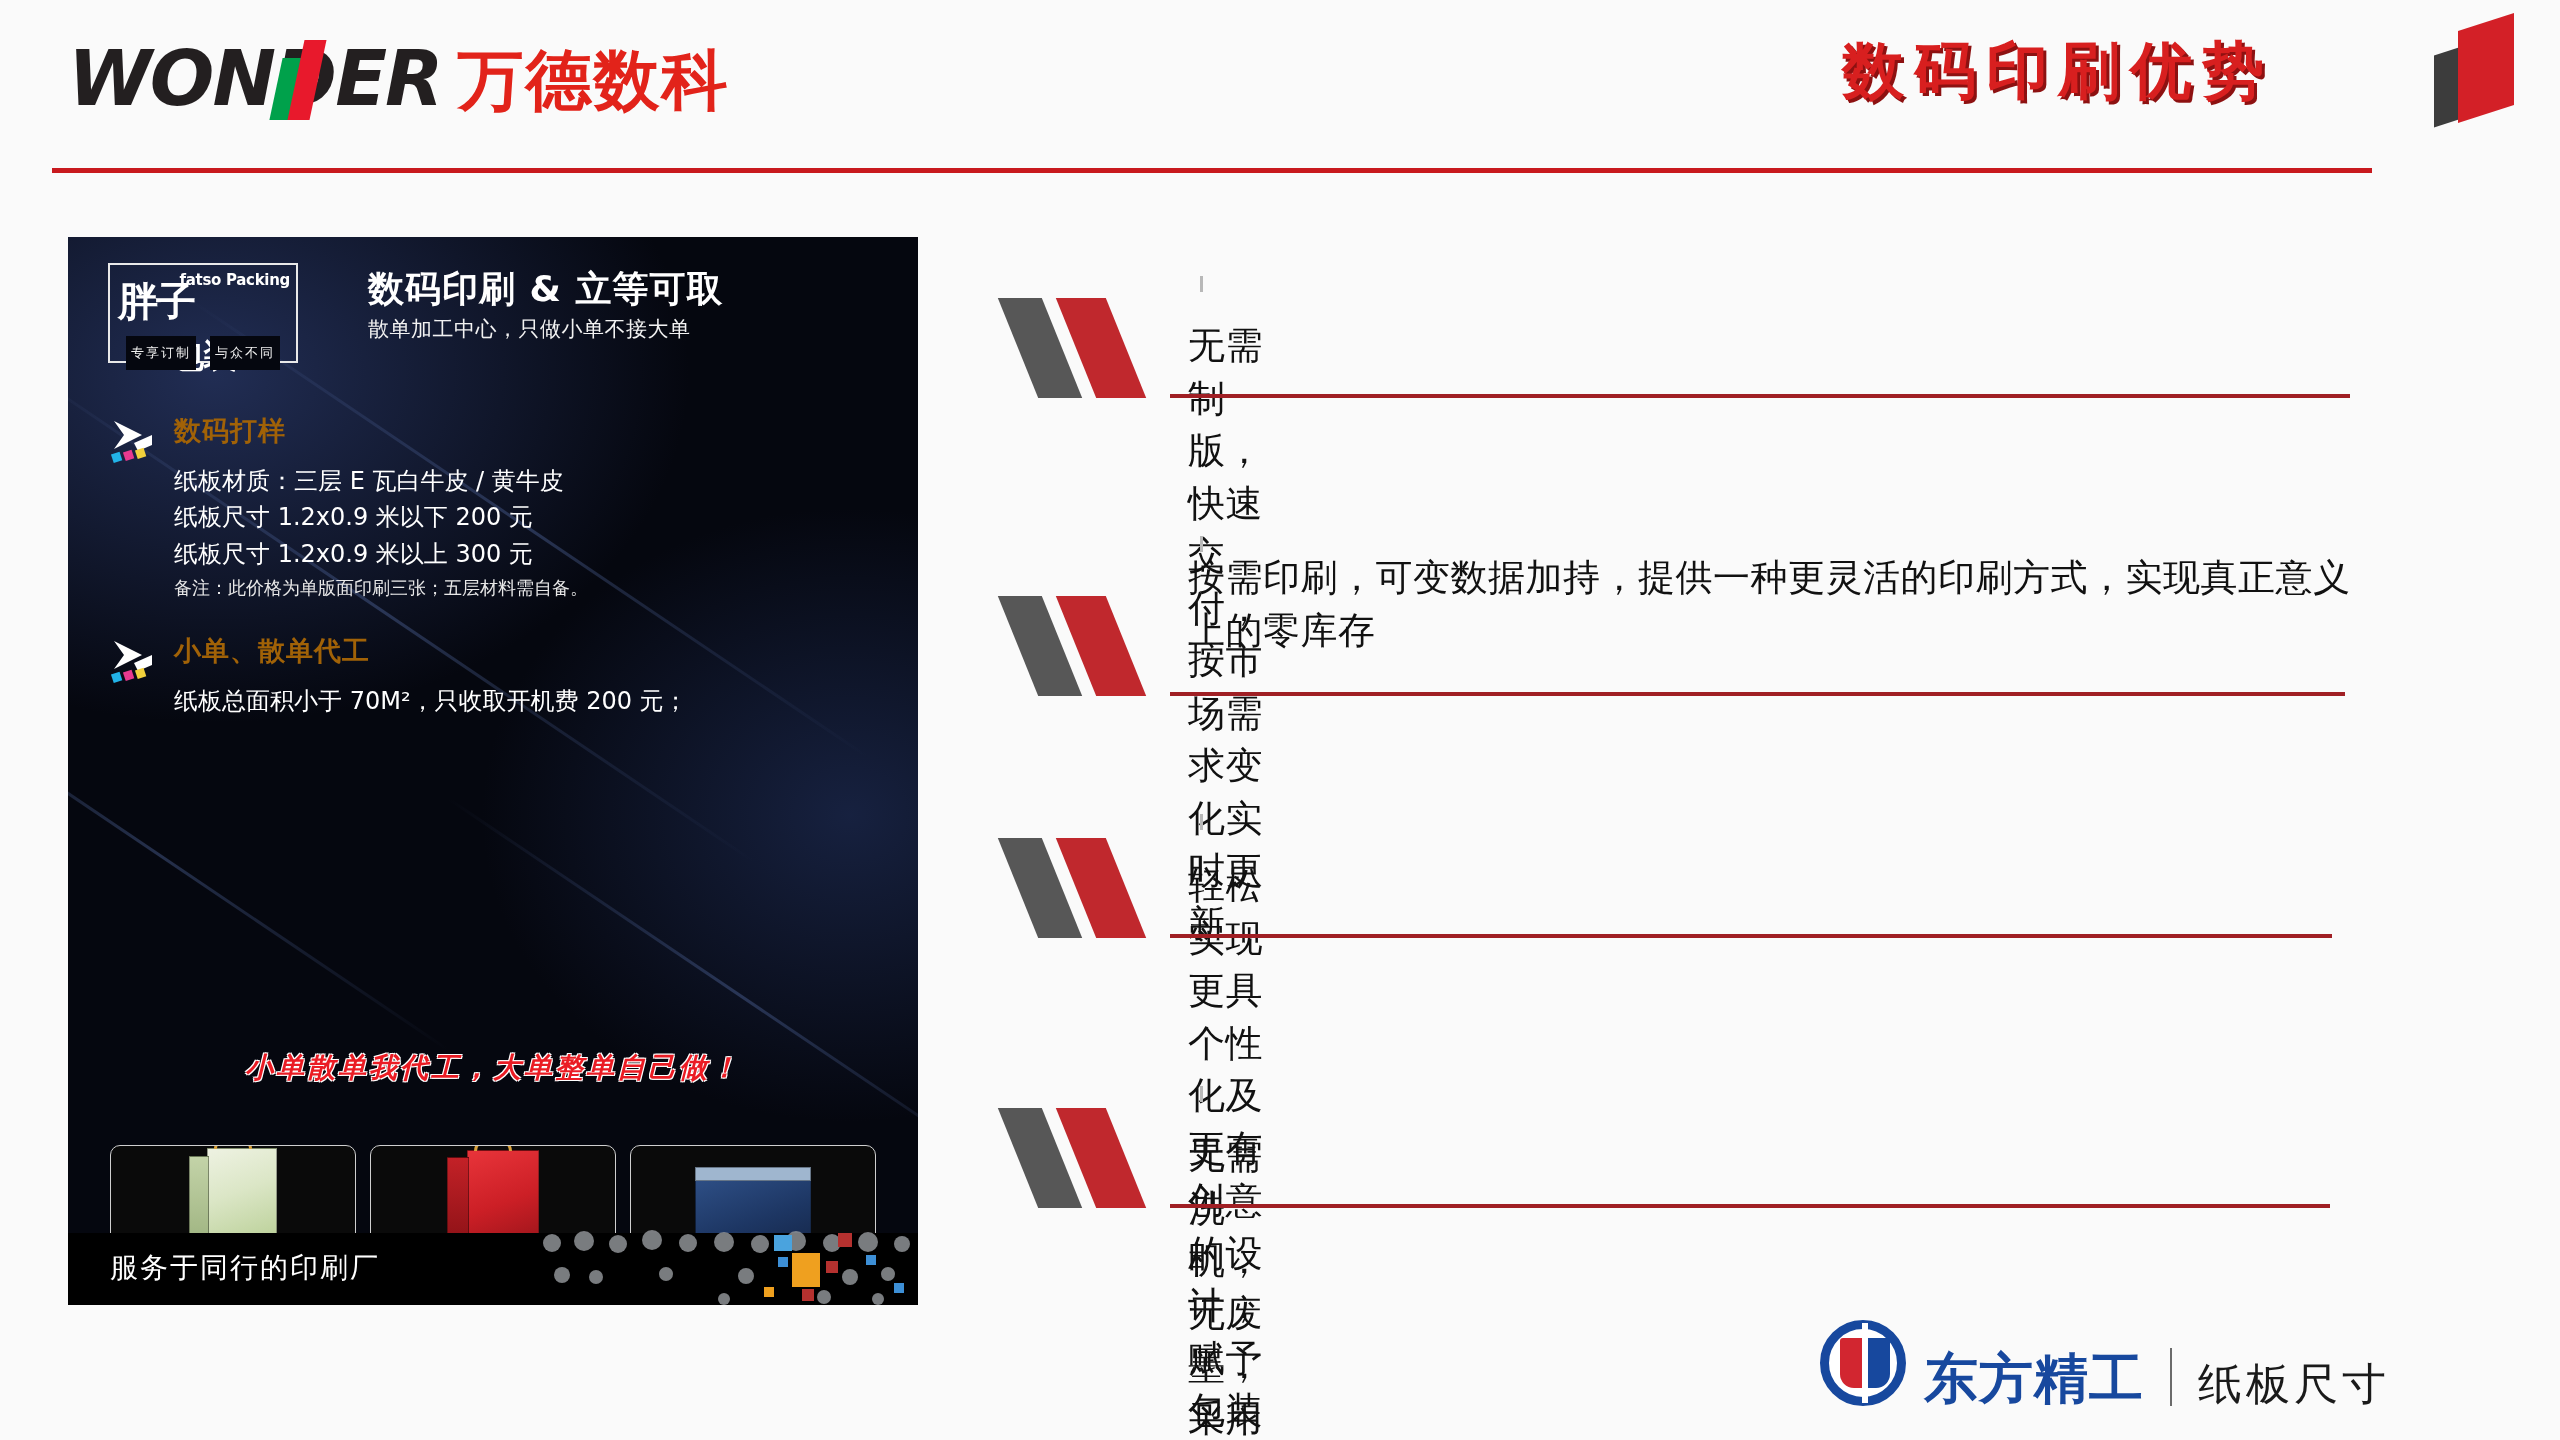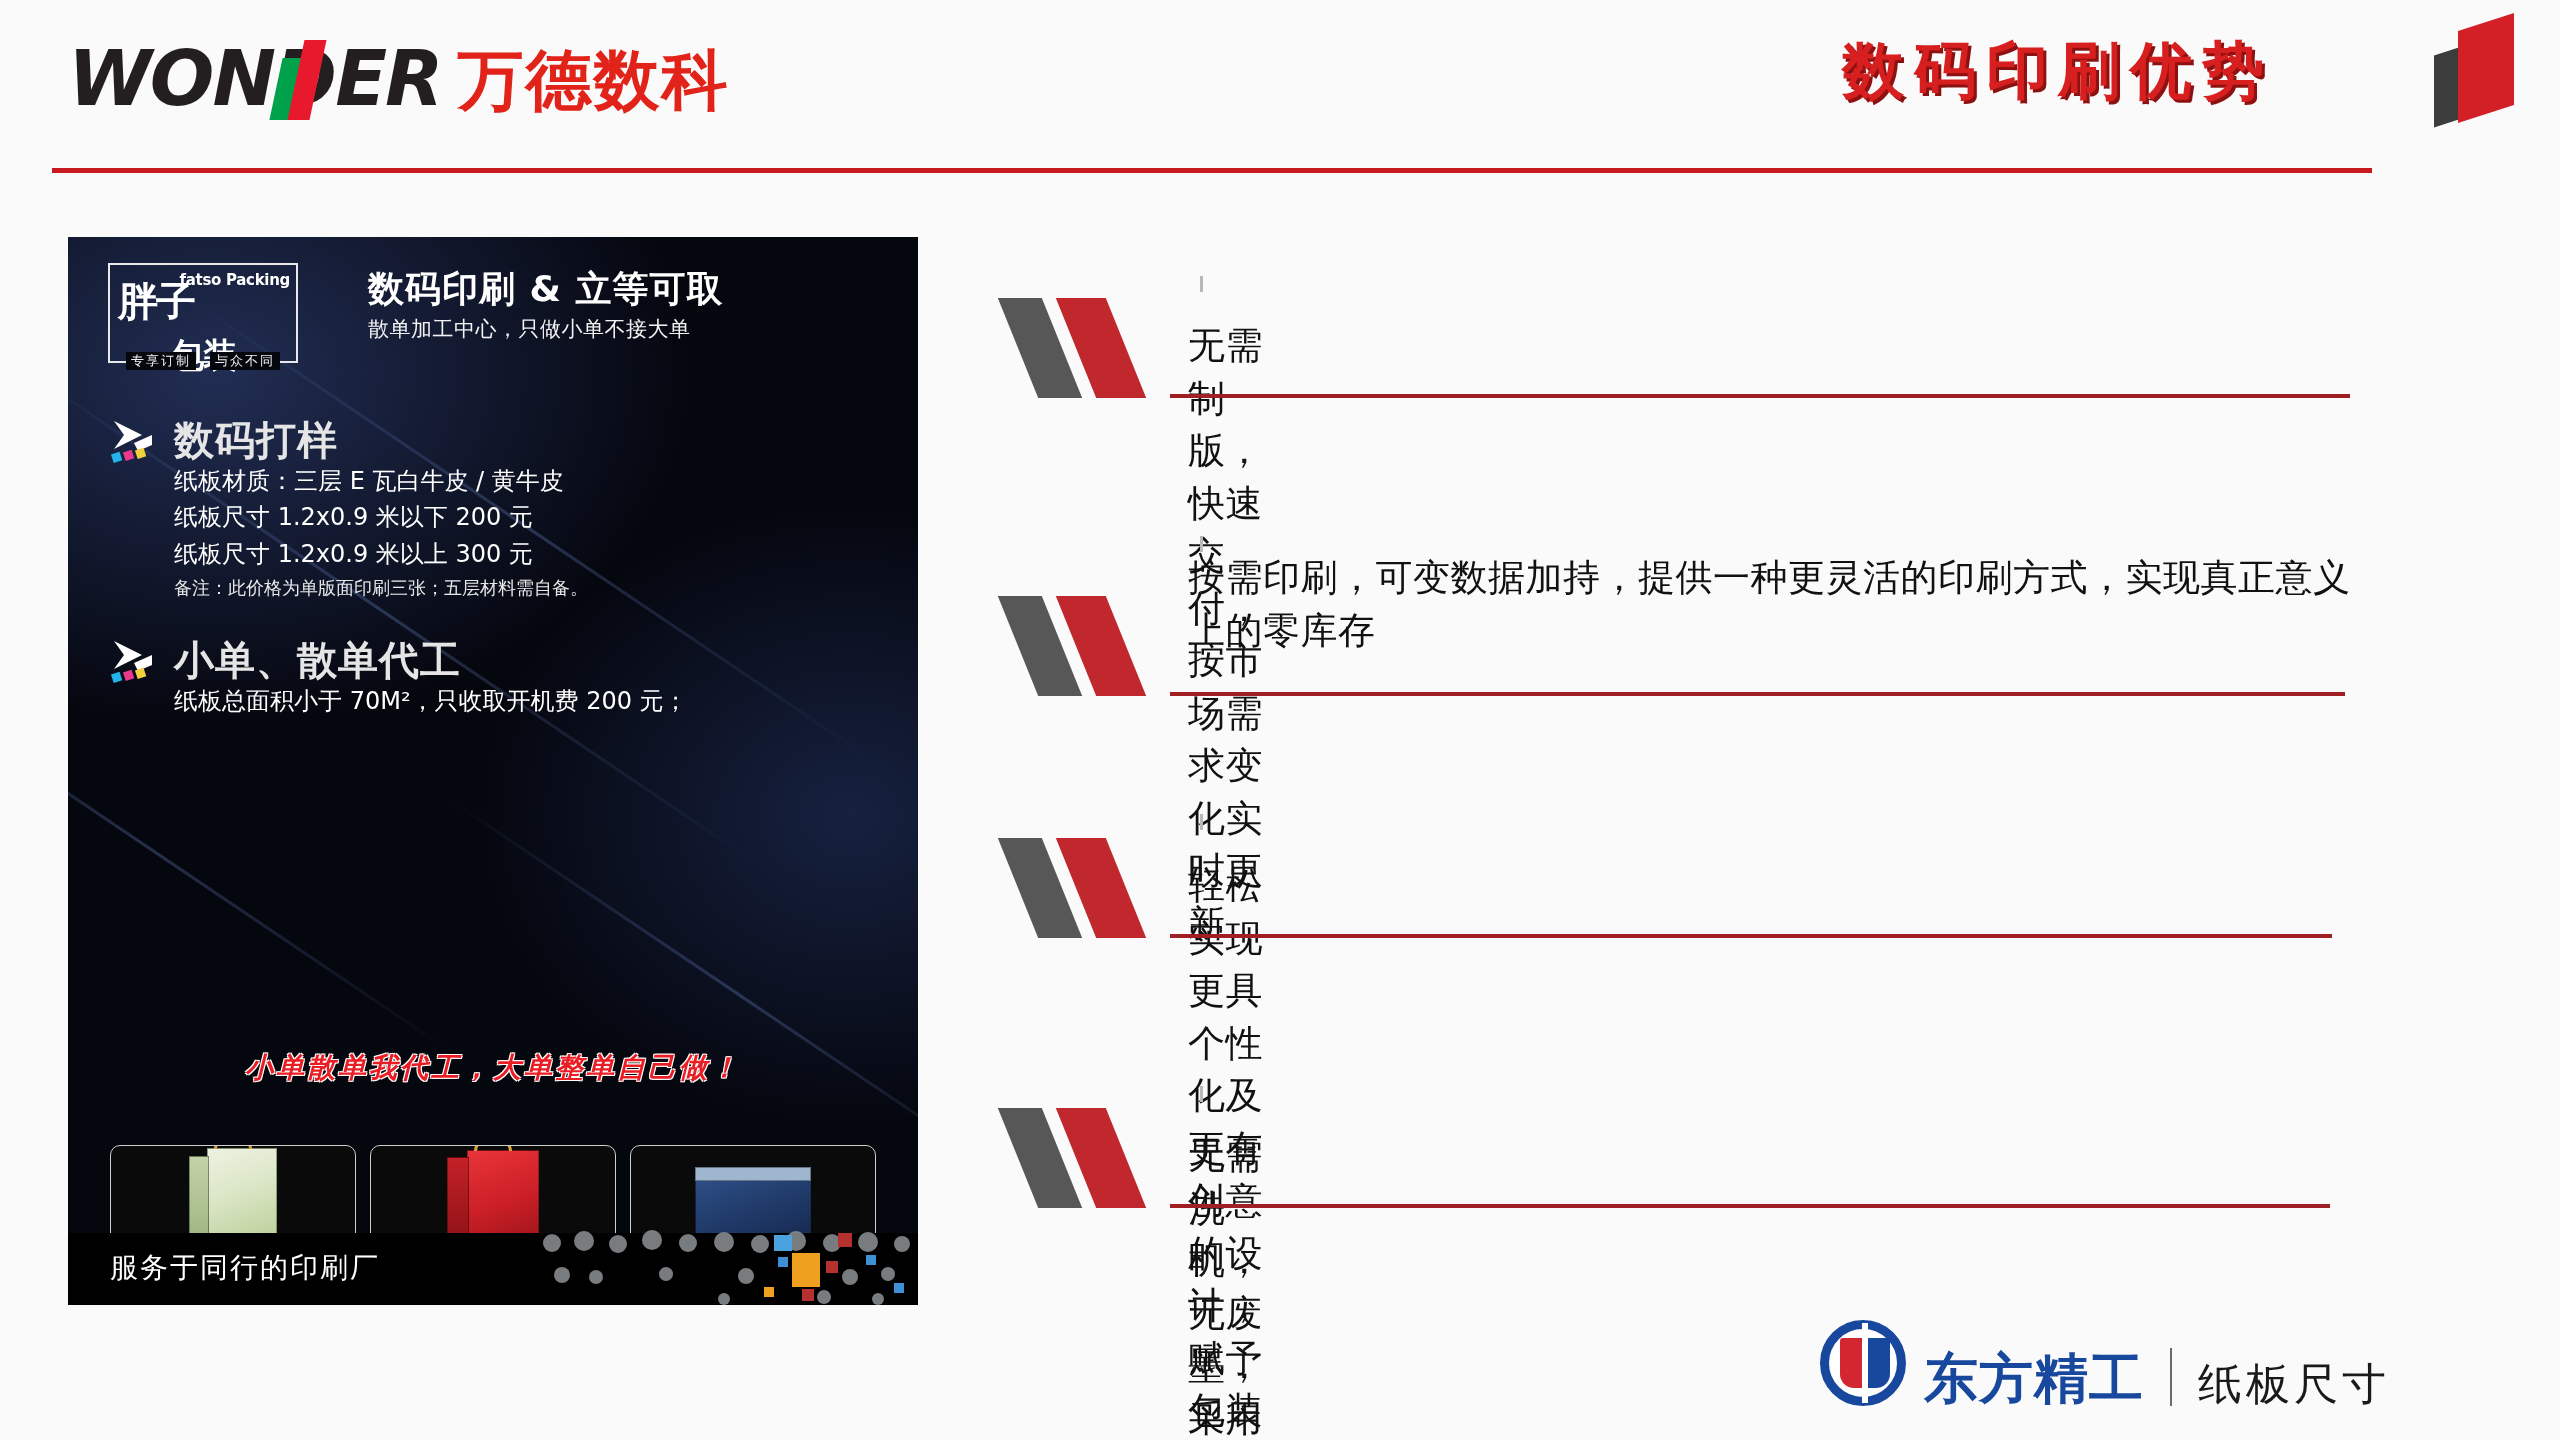--- a/index.html
+++ b/index.html
@@ -91,21 +91,21 @@
     font-size:34px; font-weight:bold; color:#fff; letter-spacing:-1px;
     font-family:"DejaVu Sans", sans-serif; line-height:1;margin-top:43px;
   }
   .brand-en {
     position:absolute; right:6px; top:6px;
     font-size:15px; font-weight:bold; color:#fff; letter-spacing:-.3px;
     font-family:"DejaVu Sans", sans-serif;
   }
   .brand-tag-l, .brand-tag-r {
     position:absolute; bottom:-9px; font-size:13px; color:#f0f0f0;
-    background:#05070f; padding:0 5px; letter-spacing:2px;
+    background:#05070f; padding:8px 5px; letter-spacing:2px;
     font-family:"DejaVu Sans", sans-serif;
   }
   .brand-tag-l { left:16px; }
   .brand-tag-r { right:16px; }
 
   .poster-head-title {
     position:absolute; left:300px; top:28px;
     font-size:36px; font-weight:bold; color:#ffffff; letter-spacing:1px;
     font-family:"DejaVu Sans", sans-serif;
   }
@@ -113,21 +113,21 @@
     position:absolute; left:300px; top:78px;
     font-size:21px; color:#f2f2f2; letter-spacing:.5px;
     font-family:"DejaVu Sans", sans-serif;
   }
 
   .sec { position:absolute; left:40px; }
   .sec-arrow { position:absolute; left:0; top:4px; width:60px; height:46px; }
   .sec-arrow svg { display:block; }
   .sec-title {
     position:absolute; left:66px; top:-2px;
-    font-size:40px; font-weight:bold; color:#e5e5e5; letter-spacing:1px;
+    font-size:27px; font-weight:bold; color:#a16207; letter-spacing:1px;
     font-family:"DejaVu Sans", sans-serif; white-space:nowrap;
   }
   .sec-lines { position:absolute; left:66px; top:48px; }
   .sec-line {
     font-size:24px; color:#ffffff; line-height:1.52; white-space:nowrap;
     font-family:"DejaVu Sans", sans-serif;
   }
   .sec-note {
     font-size:18px; color:#e8e8e8; line-height:1.5; white-space:nowrap;
     font-family:"DejaVu Sans", sans-serif; margin-top:2px;

